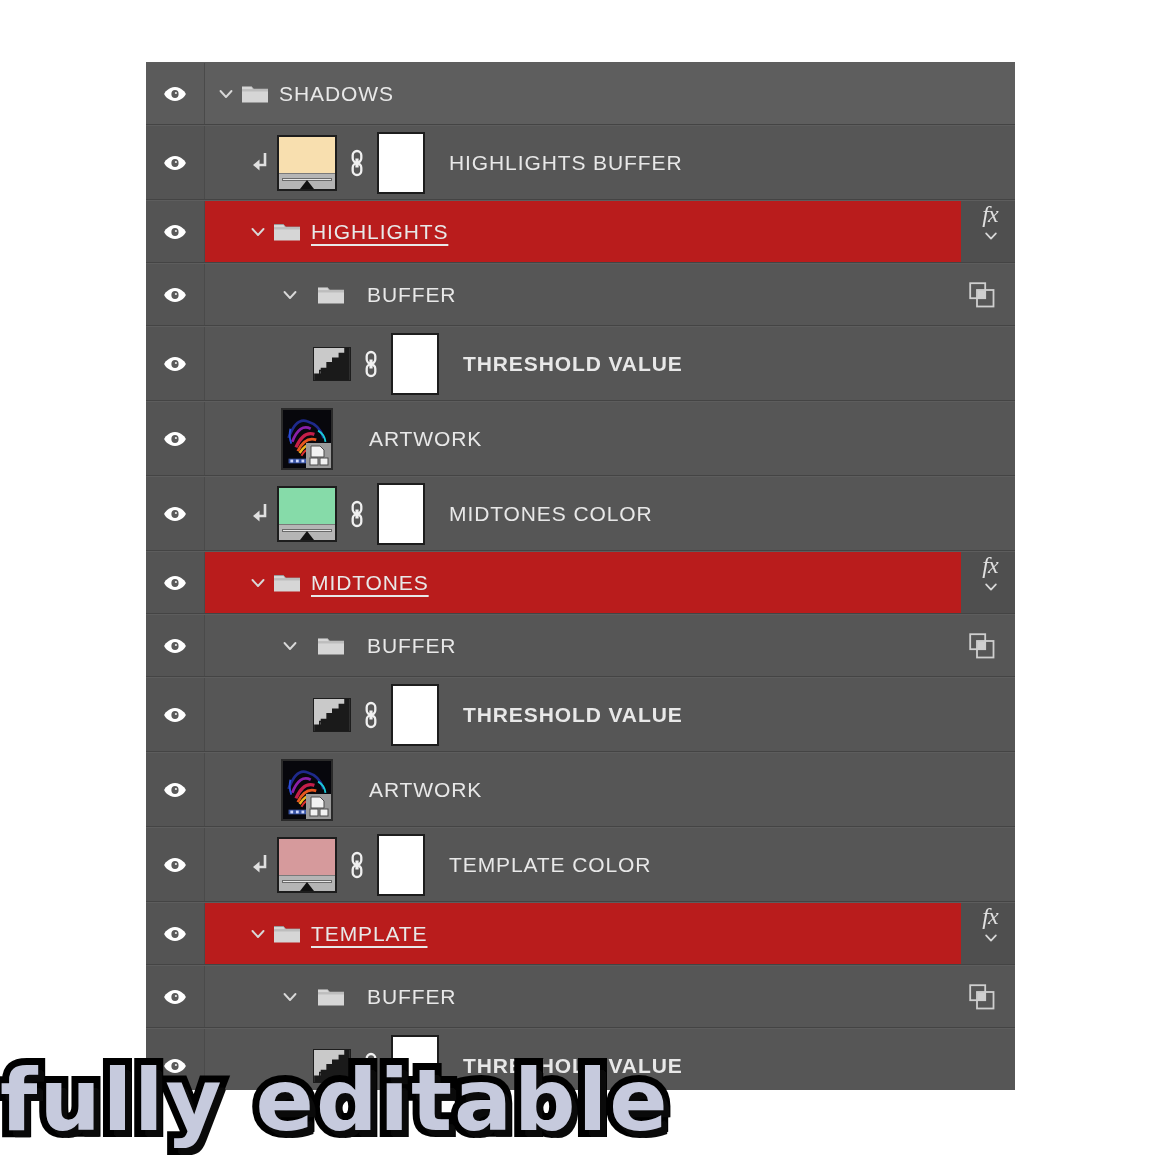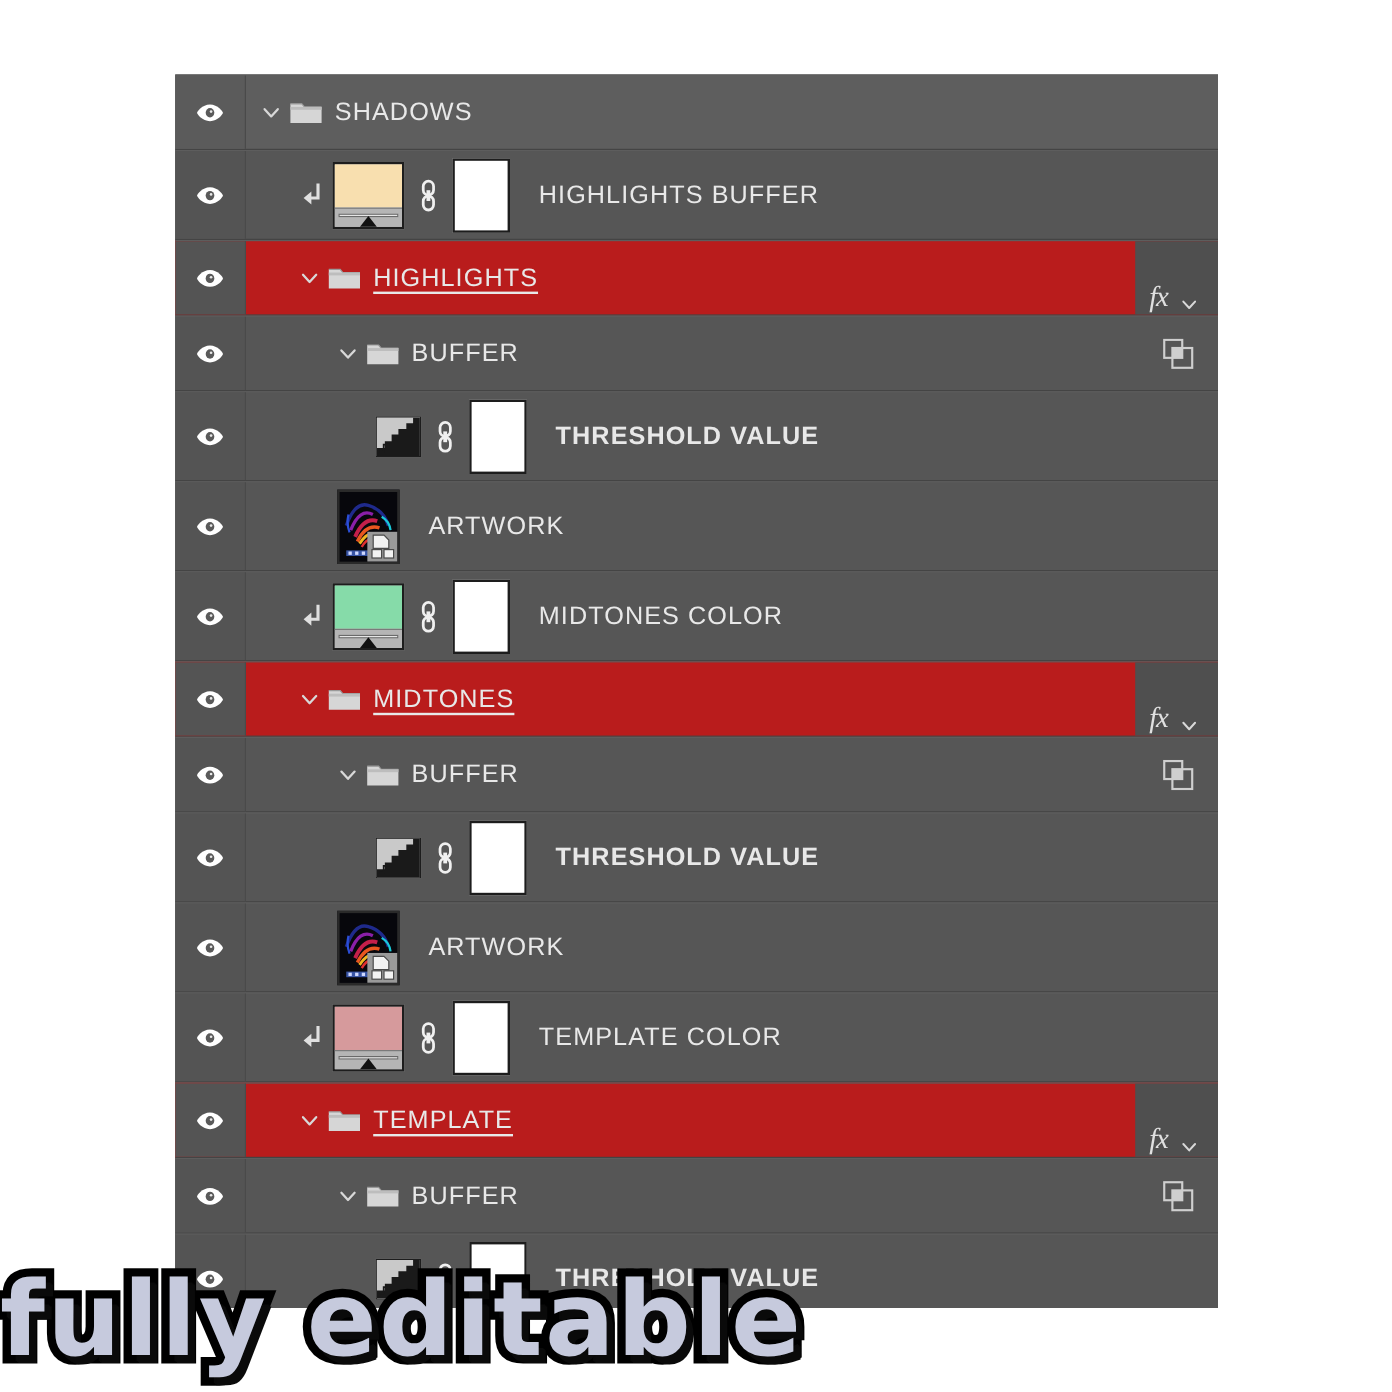--- a/index.html
+++ b/index.html
@@ -49,21 +49,21 @@
   
   .content{
     flex:1;height:100%;
     display:flex;align-items:center;
     min-width:0;
     position:relative;
   }
 
   .indent-0{padding-left:12px;}
   .indent-1{padding-left:44px;}
-  .indent-2{padding-left:76px;}
+  .indent-2{padding-left:76px;gap:12px;}
   .indent-3{padding-left:108px;font-weight:bold;}
 
   .chevron{
     width:18px;height:18px;margin-right:6px;flex:0 0 auto;
     display:inline-block;
   }
   .folder{
     width:28px;height:22px;margin-right:10px;flex:0 0 auto;
   }
 
@@ -132,22 +132,22 @@
   }
 
   .text-gap{margin-left:24px;}
 
   
   .right-icons{
     position:absolute;right:0;top:0;height:100%;
     display:flex;align-items:center;
   }
   .fx-box{
-    height:100%;display:flex;align-items:flex-end;
-    padding:0 8px 0 12px;background:#4f4f4f;
+    height:100%;display:flex;align-items:center;
+    padding:0 8px 0 12px;background:#4f4f4f;flex-direction:column;
   }
   .fx-glyph{
     color:#e0e0e0;font-size:24px;font-style:italic;
     font-family:"Liberation Serif", serif;
     letter-spacing:-1px;
   }
   .fx-chev{width:16px;height:16px;margin-left:10px;margin-right:8px;}
   .passthru{
     width:26px;height:26px;margin-right:20px;
   }

